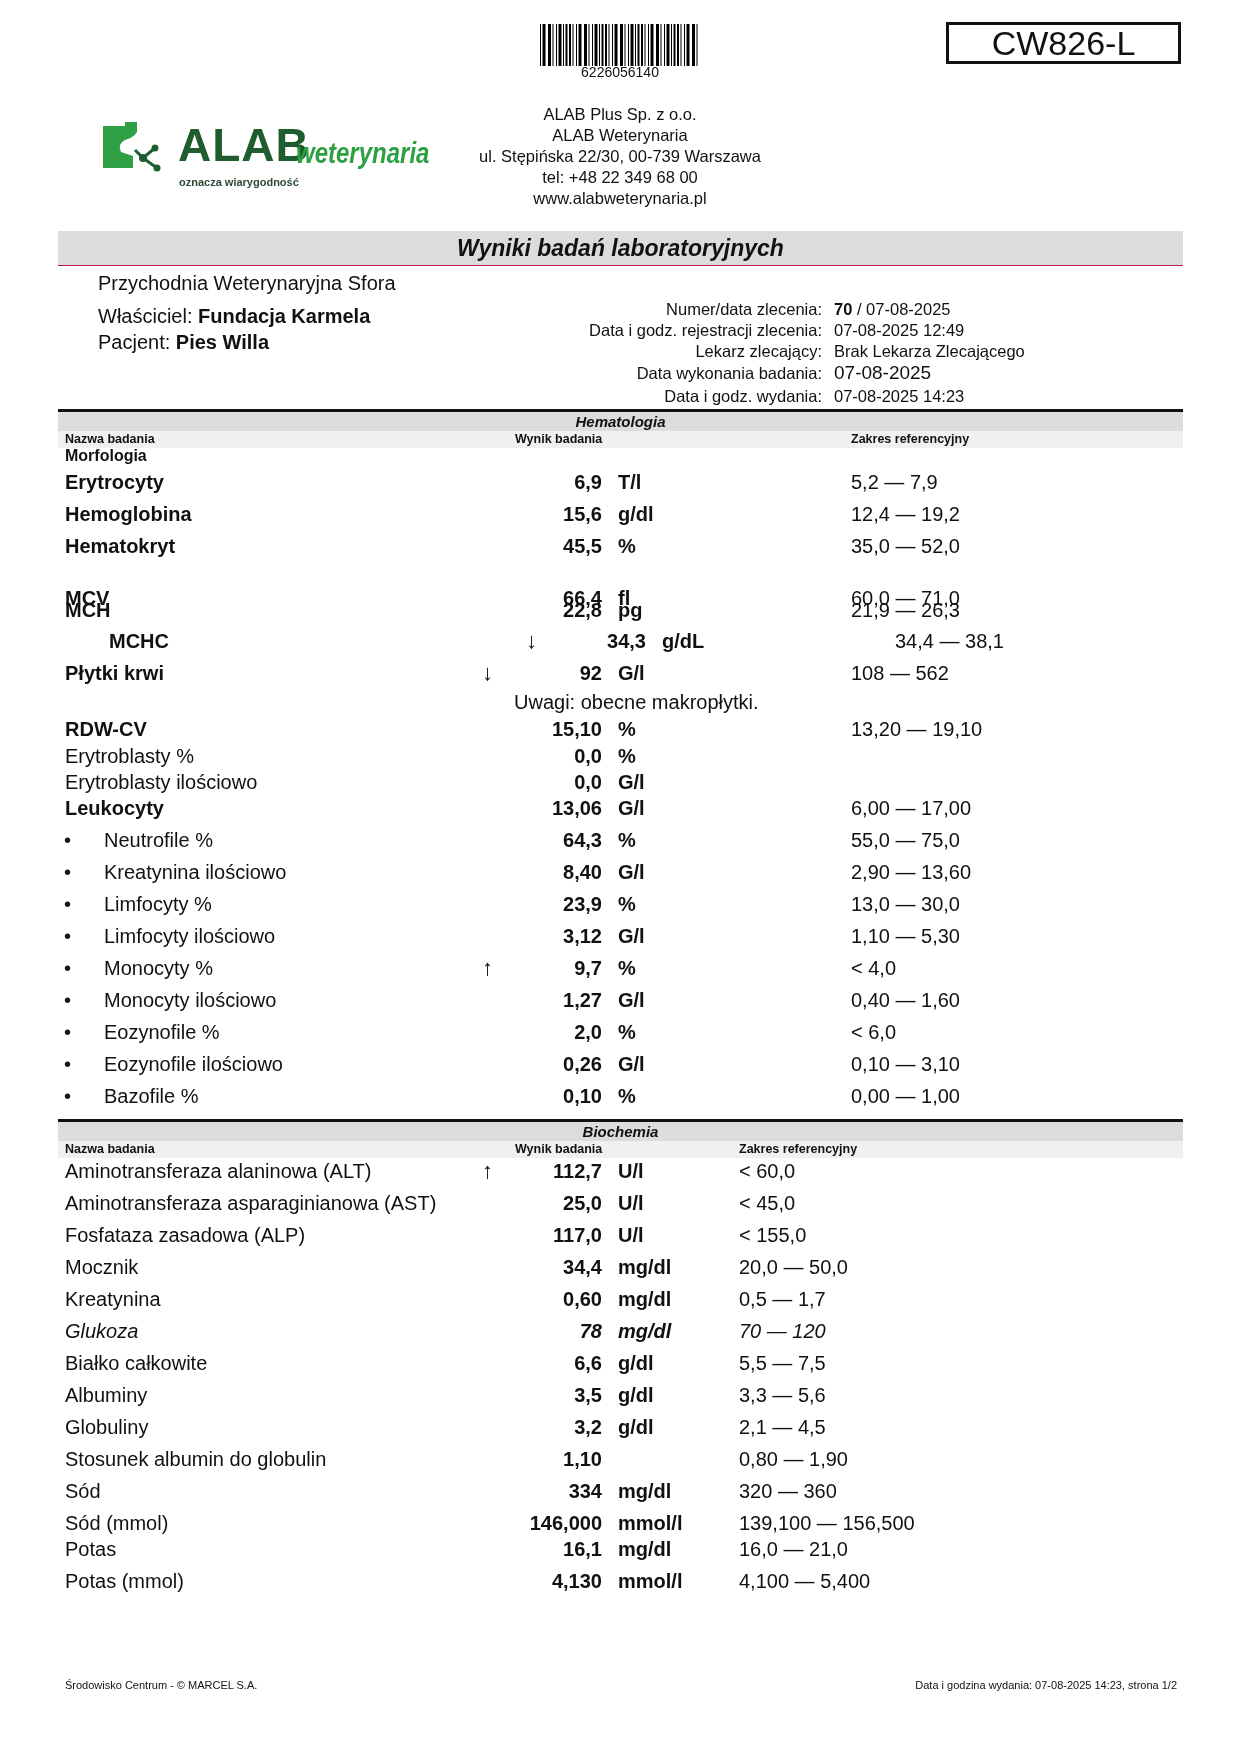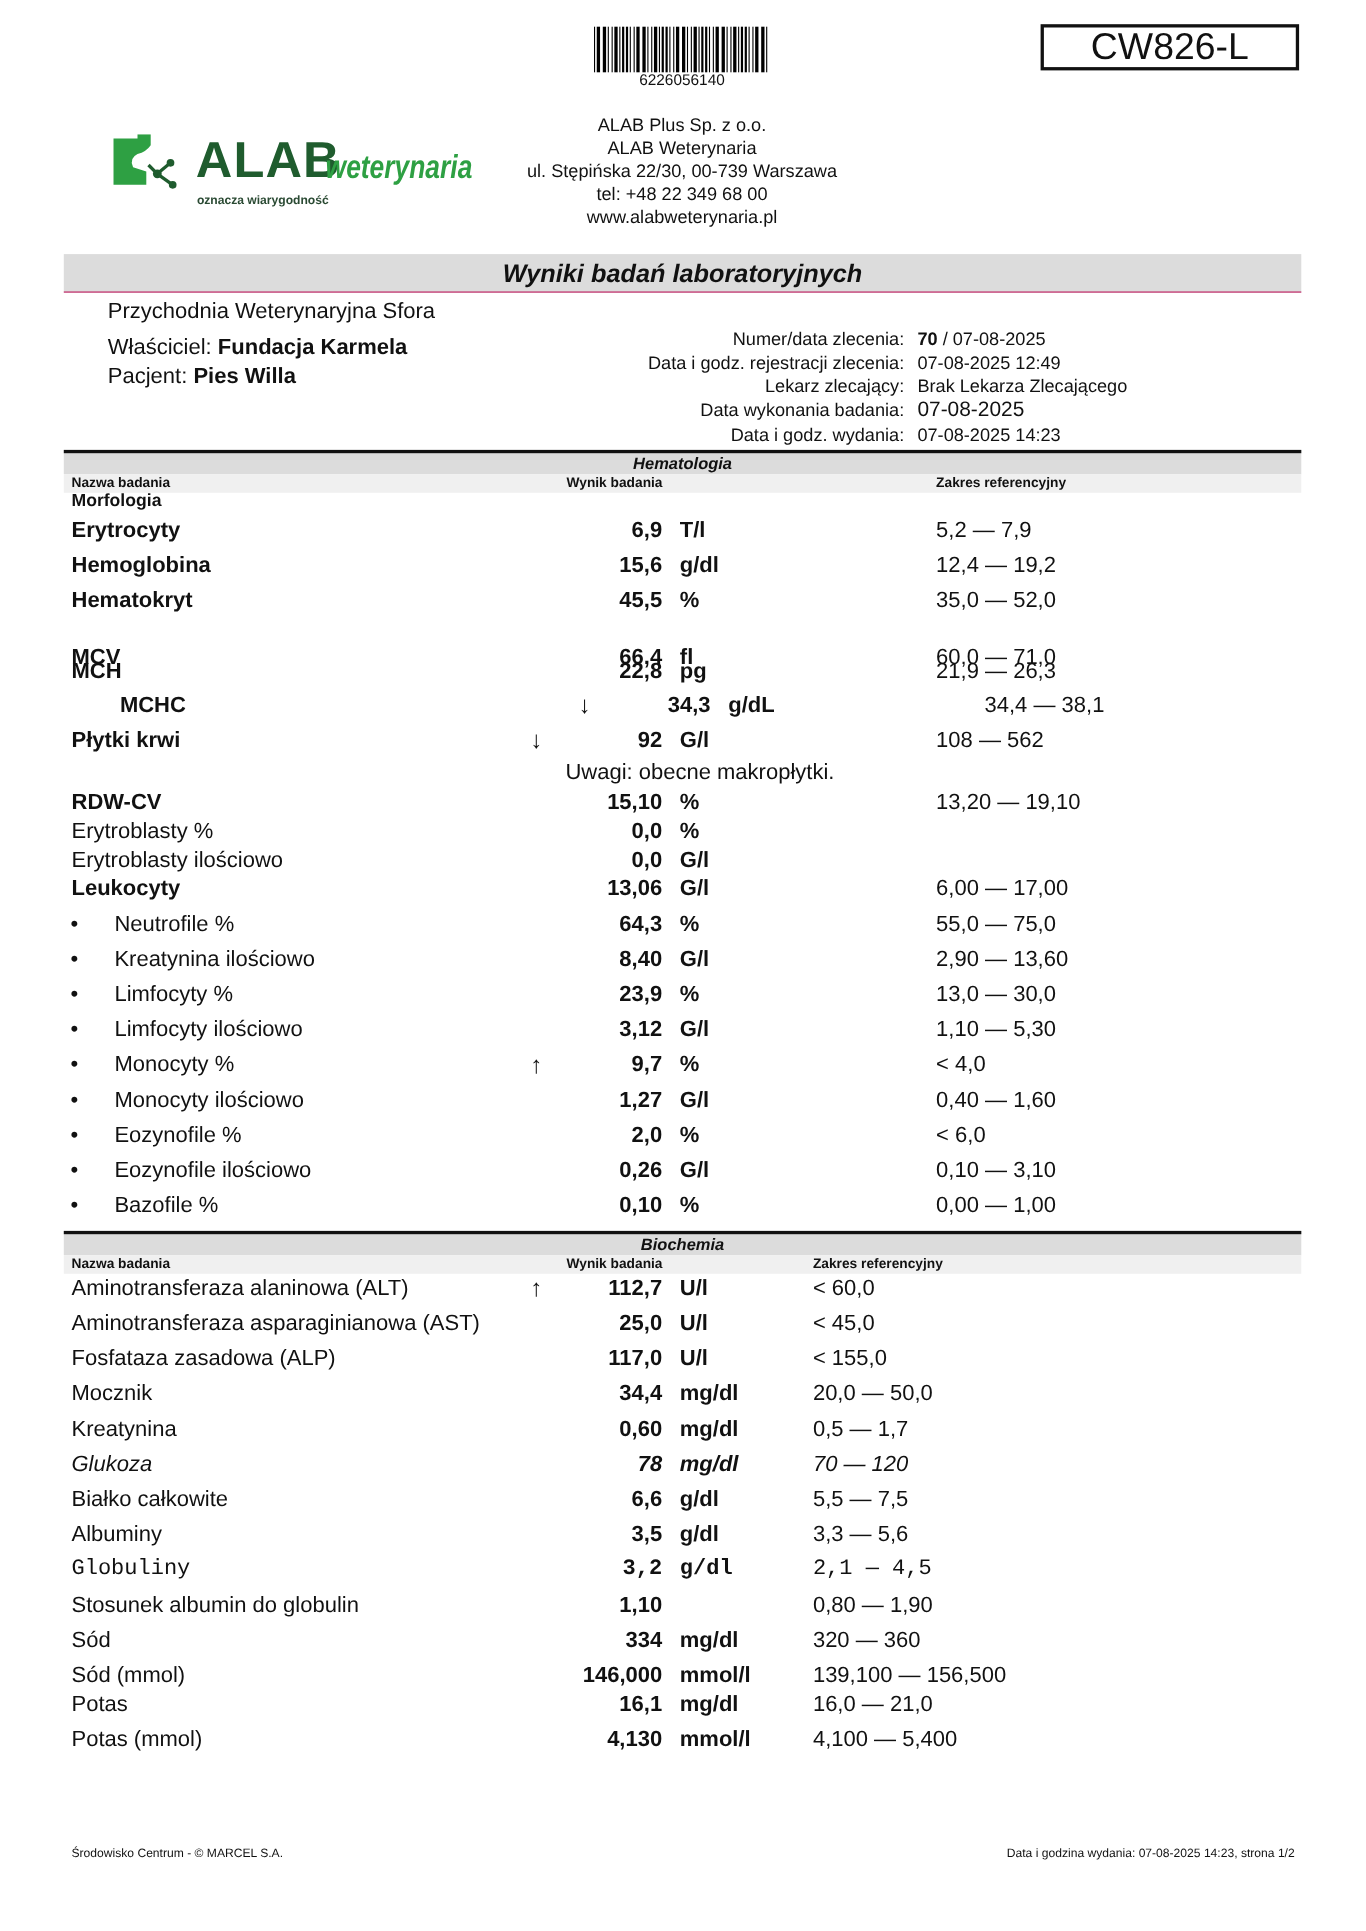--- a/index.html
+++ b/index.html
@@ -349,21 +349,21 @@
       <span class="unit">g/dl</span>
       <span class="ref-b">5,5 — 7,5</span>
     </div>
     <div class="abs row bio" style="top: 1380px;">
       <span class="name">Albuminy</span>
       <span class="arrow"></span>
       <span class="val" style="left: auto; right: 640px; text-align: right;">3,5</span>
       <span class="unit">g/dl</span>
       <span class="ref-b">3,3 — 5,6</span>
     </div>
-    <div class="abs row bio" style="top: 1412px; font-family: Liberation Mono, monospace;">
+    <div class="abs row bio" style="top: 1412px;">
       <span class="name">Globuliny</span>
       <span class="arrow"></span>
       <span class="val" style="left: auto; right: 640px; text-align: right;">3,2</span>
       <span class="unit">g/dl</span>
       <span class="ref-b">2,1 — 4,5</span>
     </div>
     <div class="abs row bio" style="top: 1444px;">
       <span class="name">Stosunek albumin do globulin</span>
       <span class="arrow"></span>
       <span class="val" style="left: auto; right: 640px; text-align: right;">1,10</span>

